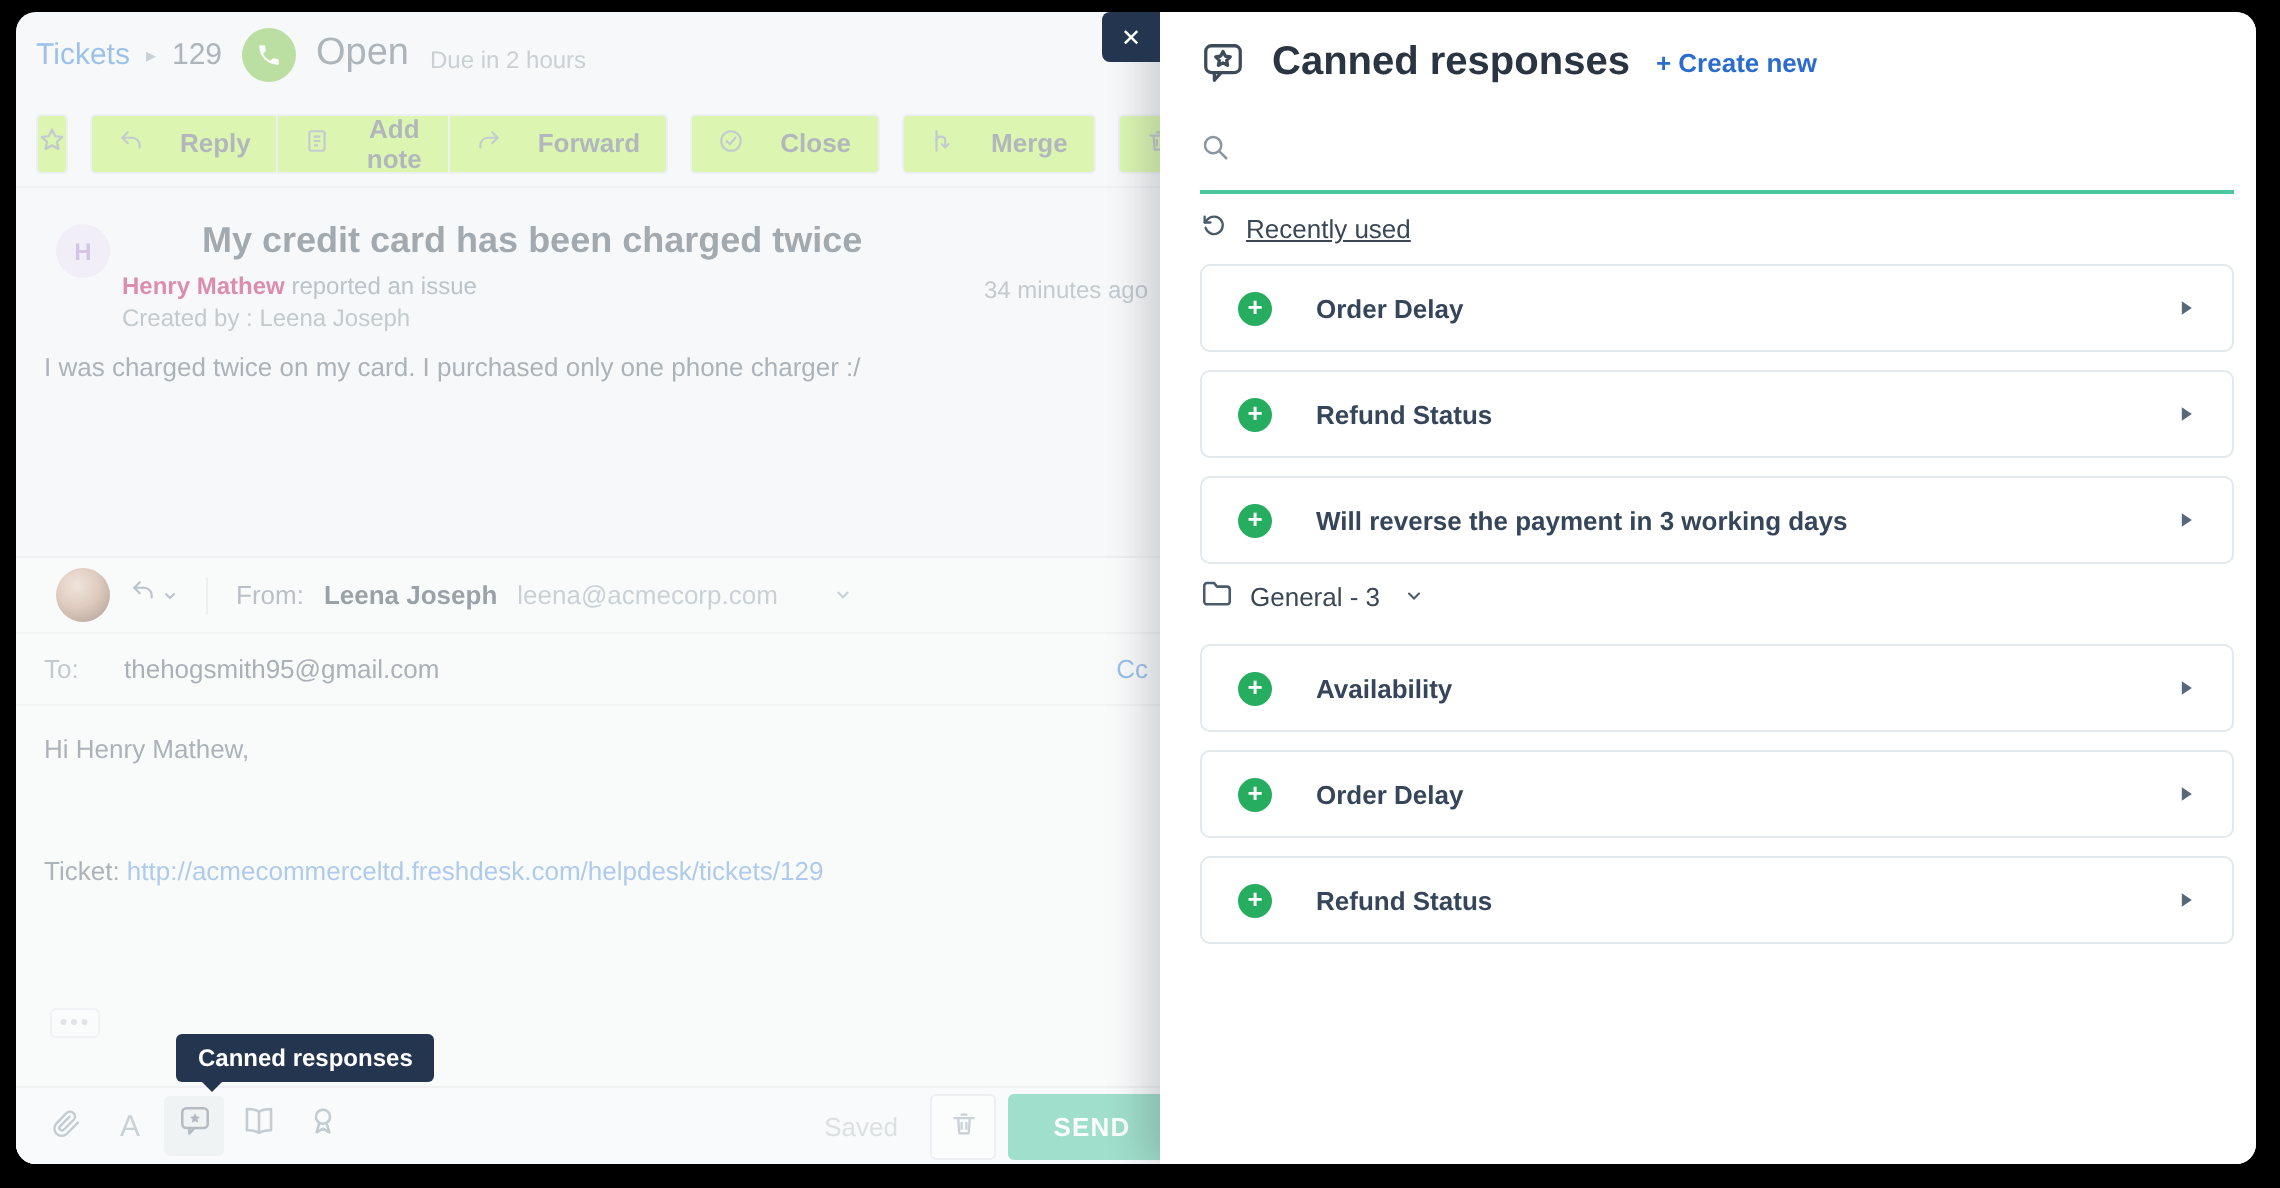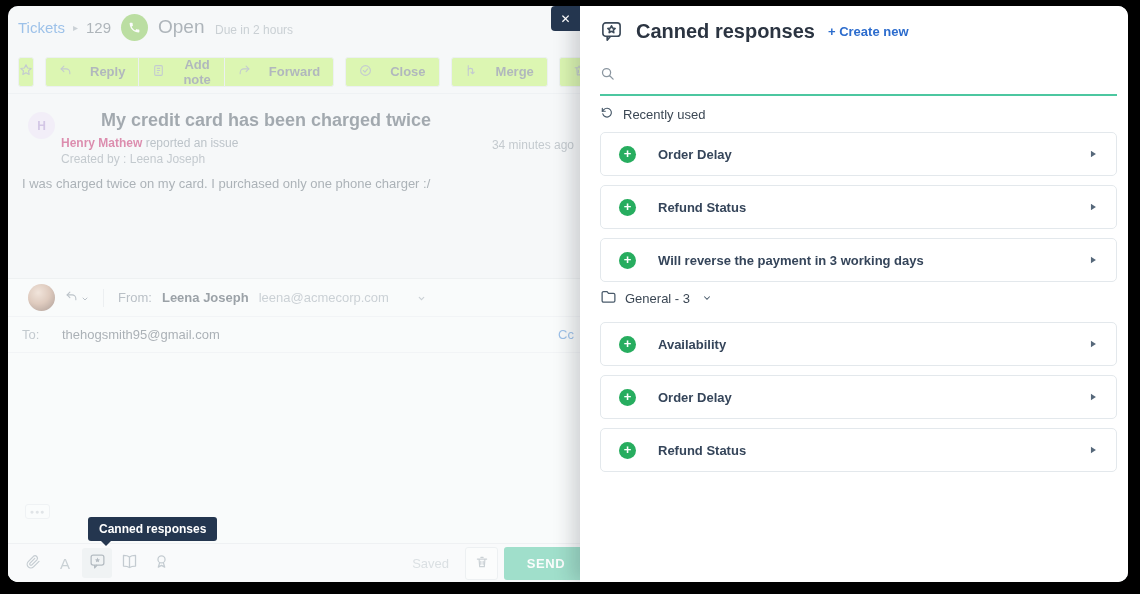--- a/index.html
+++ b/index.html
@@ -98,21 +98,21 @@
   .p-title-icon { color:#3c4a59; display:flex; }
   .p-title { font-size:20px; font-weight:bold; color:#2b3441; }
   .p-create { font-size:13px; color:#2c6ccd; font-weight:600; text-decoration:none; cursor:pointer; }
   .p-search { position:absolute; left:20px; top:60px; width:517px; display:flex; align-items:center;
               gap:9px; padding-bottom:9px; border-bottom:2px solid #4cc7a0; }
   .p-search svg { color:#8b96a0; flex:none; }
   .p-search input { border:none; outline:none; flex:1; font-size:14px; color:#444c55; background:transparent;
                     font-family:"Liberation Sans", sans-serif; }
   .p-search input::placeholder { color:#9aa5ae; }
   .p-recent { position:absolute; left:20px; top:100px; display:flex; align-items:center; gap:9px;
-              font-size:13px; color:#3b4754; }
+              font-size:13px; color:#3b4754;text-decoration:underline; }
   .p-recent svg { color:#4a5b6b; }
   .p-list { position:absolute; left:20px; width:517px; }
   .p-list-1 { top:126px; }
   .p-list-2 { top:316px; }
   .card { height:44px; border:1px solid #e3e8ec; border-radius:5px; background:#fff; display:flex;
           align-items:center; padding:0 18px; margin-bottom:9px; cursor:pointer; }
   .plus { width:17px; height:17px; border-radius:50%; background:#27ad5f; color:#fff; font-size:13px;
           font-weight:bold; line-height:15px; text-align:center; flex:none; cursor:pointer; }
   .card-label { margin-left:22px; font-size:13px; font-weight:600; color:#35455a; }
   .card-arrow { margin-left:auto; color:#56687a; display:flex; cursor:pointer; }
@@ -226,20 +226,24 @@
         <span class="c-from-email">leena@acmecorp.com</span>
         <span class="c-caret"><svg width="9" height="9" viewBox="0 0 24 24" fill="none" stroke="currentColor" stroke-width="3" stroke-linecap="round">
               <path d="M6 9l6 6 6-6"></path>
             </svg></span>
       </div>
       <div class="c-to">
         <span class="c-to-label">To:</span>
         <span class="c-to-value">thehogsmith95@gmail.com</span>
         <span class="c-cc">Cc</span>
       </div>
+      <div class="c-body">
+        <div class="c-greeting">Hi Henry Mathew,</div>
+        <div class="c-ticket"><span>Ticket: </span><a class="c-link" href="#">http://acmecommerceltd.freshdesk.com/helpdesk/tickets/129</a></div>
+      </div>
       <div class="ellipsis-btn">●●●</div>
       <div class="c-footer">
         <span class="ft-icon">
             <span><svg width="16" height="16" viewBox="0 0 24 24" fill="none" stroke="currentColor" stroke-width="1.8" stroke-linecap="round" stroke-linejoin="round">
                 <path d="M21 12.5l-8.3 8.3a5.5 5.5 0 0 1-7.8-7.8L12.7 5a3.7 3.7 0 0 1 5.2 5.2L10.3 17.8a1.9 1.9 0 0 1-2.7-2.7l7.1-7.1"></path>
               </svg></span>
           </span>
         <span class="ft-icon">
             <span class="ft-a">A</span>
           </span>

